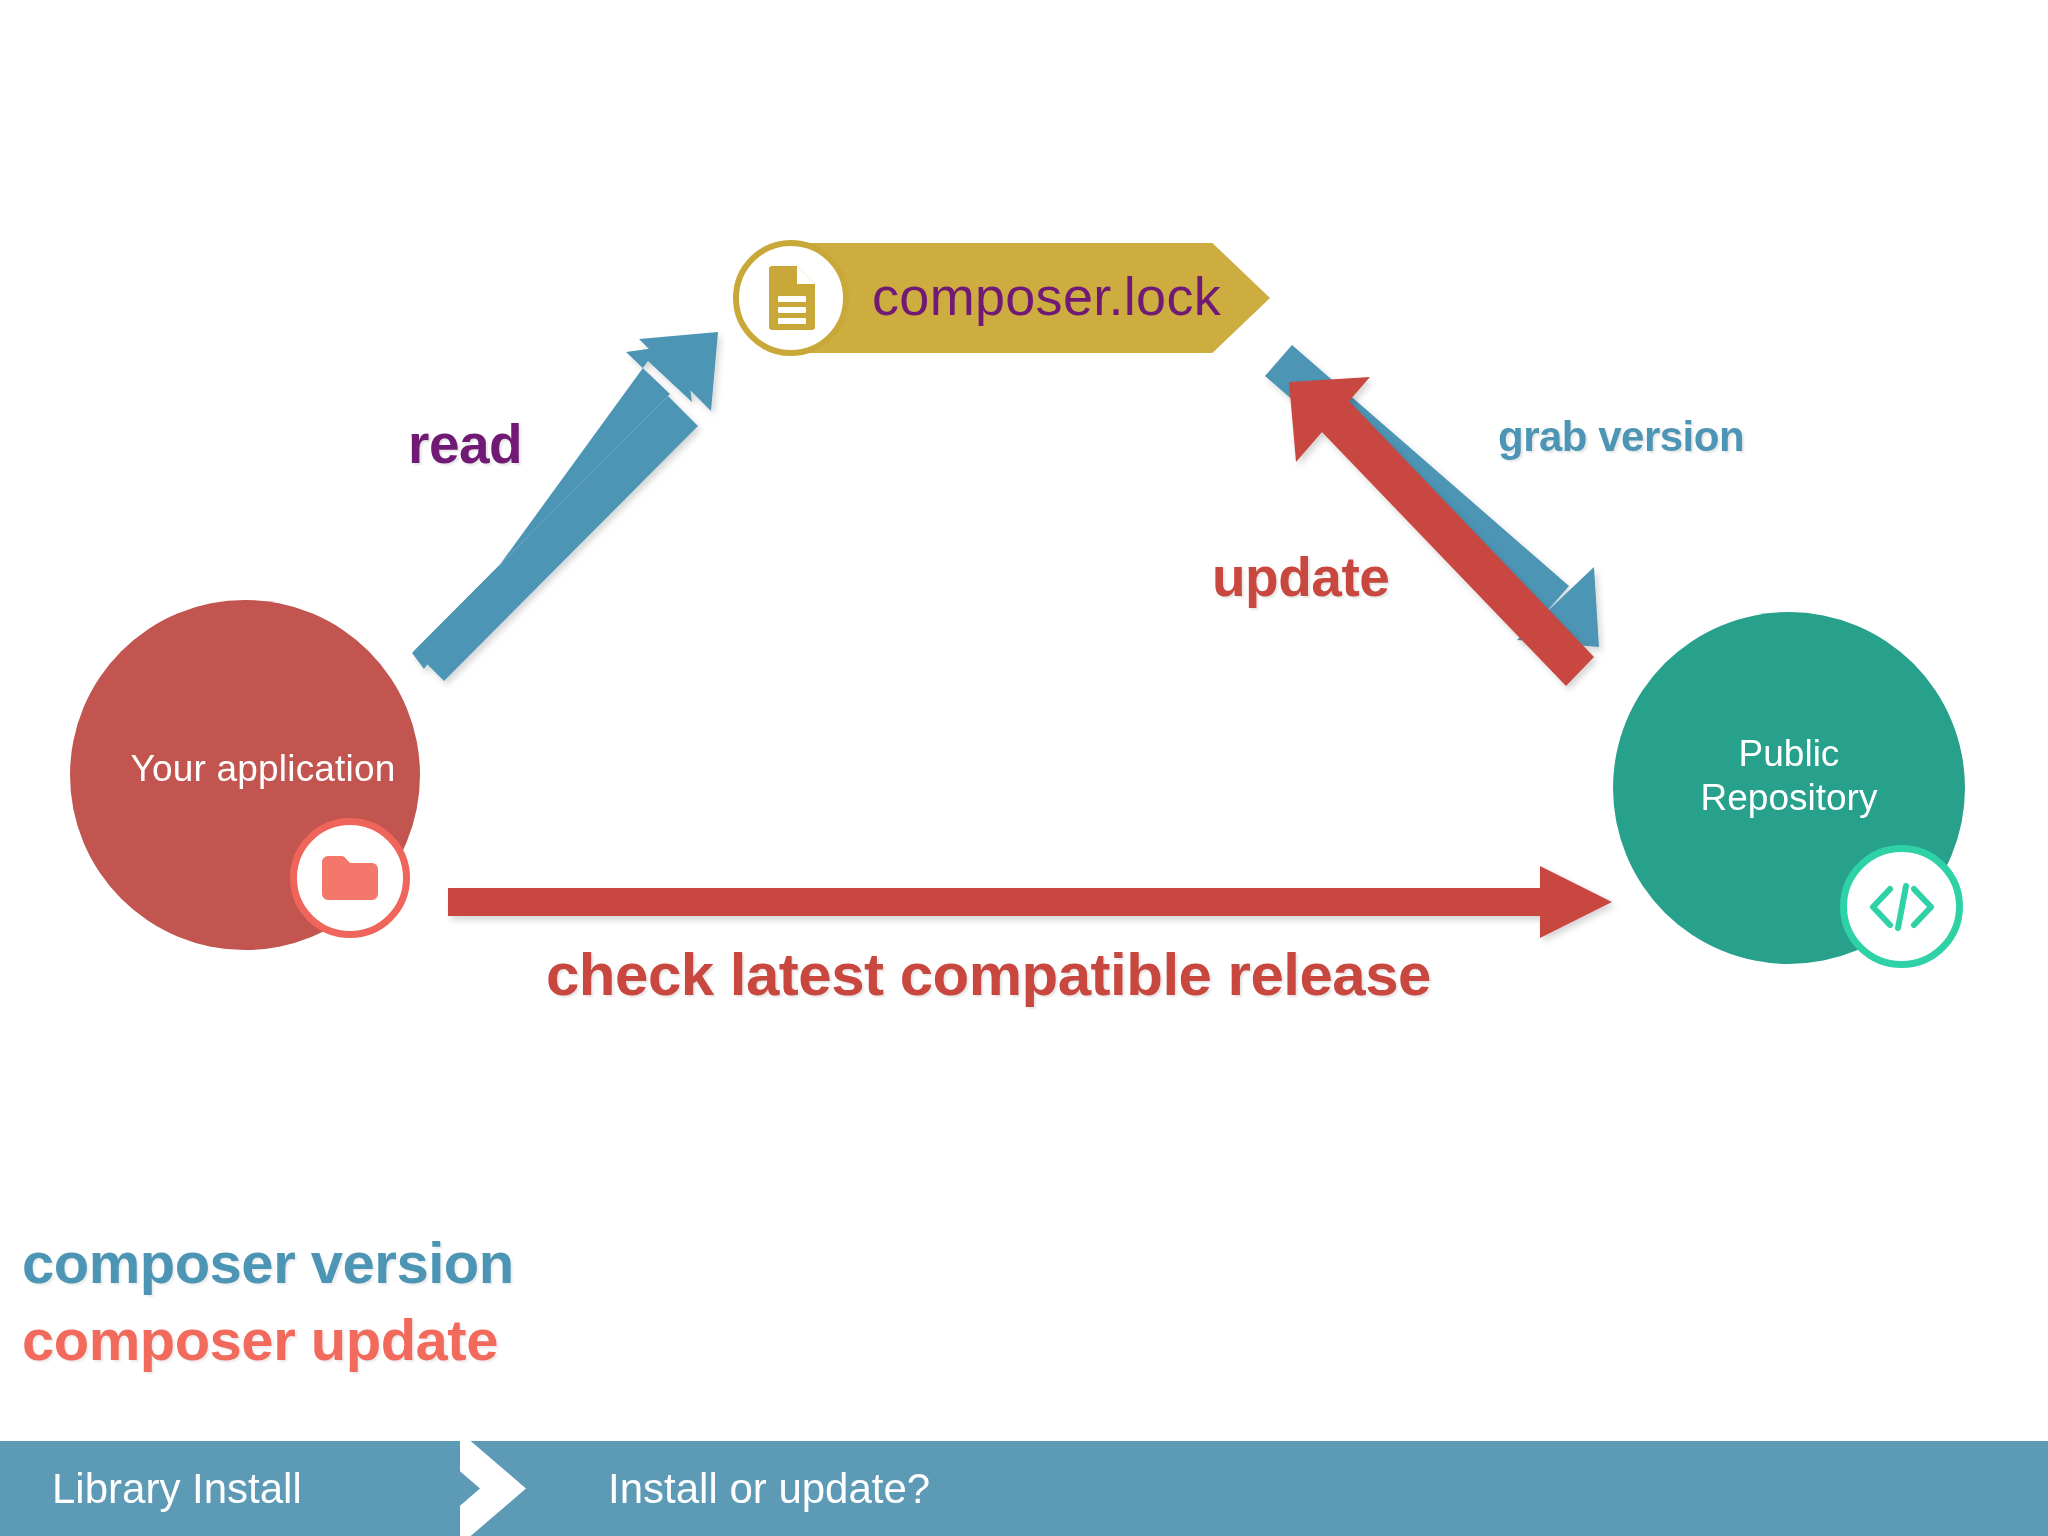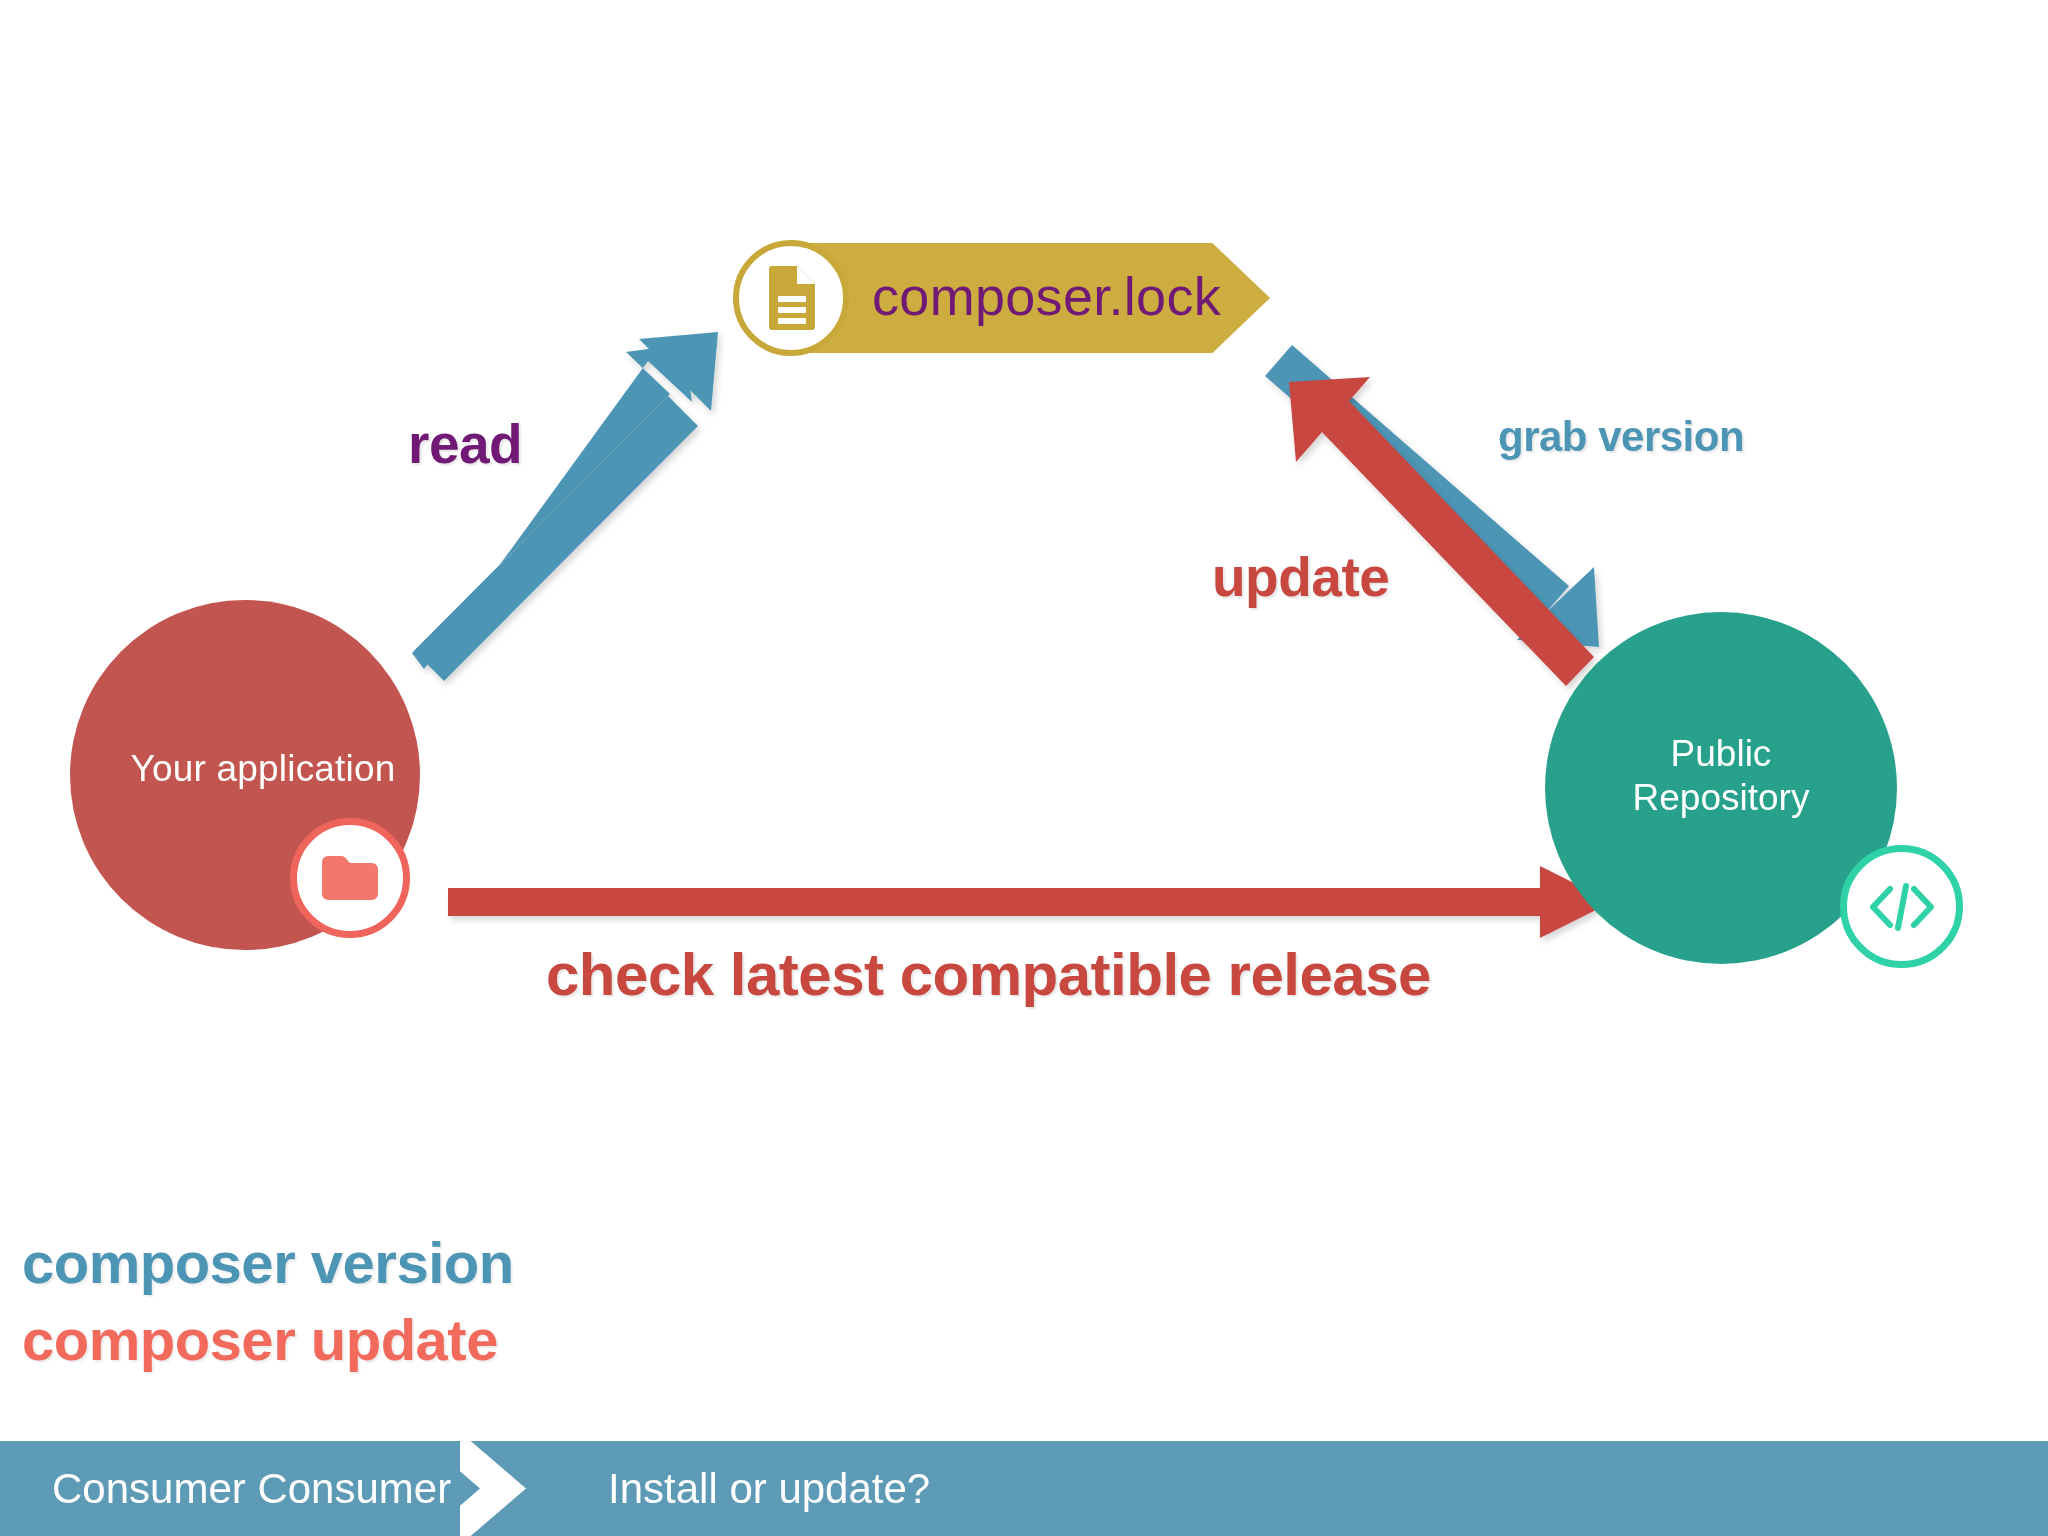--- a/index.html
+++ b/index.html
@@ -53,21 +53,21 @@
   #node-your-application .node-label {
     font-size: 37px;
     line-height: 1.12;
     letter-spacing: 0.2px;
     font-weight: 400;
     transform: translateY(-6px);
     margin-left: 36px;
   }
 
   #node-public-repository {
-    left: 1545px;
+    left: 1613px;
     top: 612px;
     width: 352px;
     height: 352px;
     background: #27a18c;
   }
   #node-public-repository .node-label {
     font-size: 37px;
     line-height: 1.2;
     font-weight: 400;
     transform: translateY(-12px);
@@ -286,21 +286,21 @@
   <div class="arrow-label" id="label-grab-version">grab version</div>
   <div class="arrow-label" id="label-update">update</div>
   <div class="arrow-label" id="label-check-release">check latest compatible release</div>
 
   <div id="command-list">
     <div class="command-item" id="command-install">composer version</div>
     <div class="command-item" id="command-update">composer update</div>
   </div>
 
   <div id="footer-bar">
-    <div class="footer-label" id="footer-stage-1">Consumer Consumer</div>
+    <div class="footer-label" id="footer-stage-1">Library Install</div>
     <svg id="footer-chevron" viewBox="0 0 120 95">
       <path d="M2 -4 L62 47.5 L2 99 L2 99 L-40 99 L20 47.5 L-40 -4 Z" fill="#ffffff"></path>
       <path d="M6 -4 L66 47.5 L6 99 L-36 99 L24 47.5 L-36 -4 Z" fill="#ffffff"></path>
     </svg>
     <div class="footer-label" id="footer-stage-2">Install or update?</div>
   </div>
 
 </div>
 
 </body></html>

